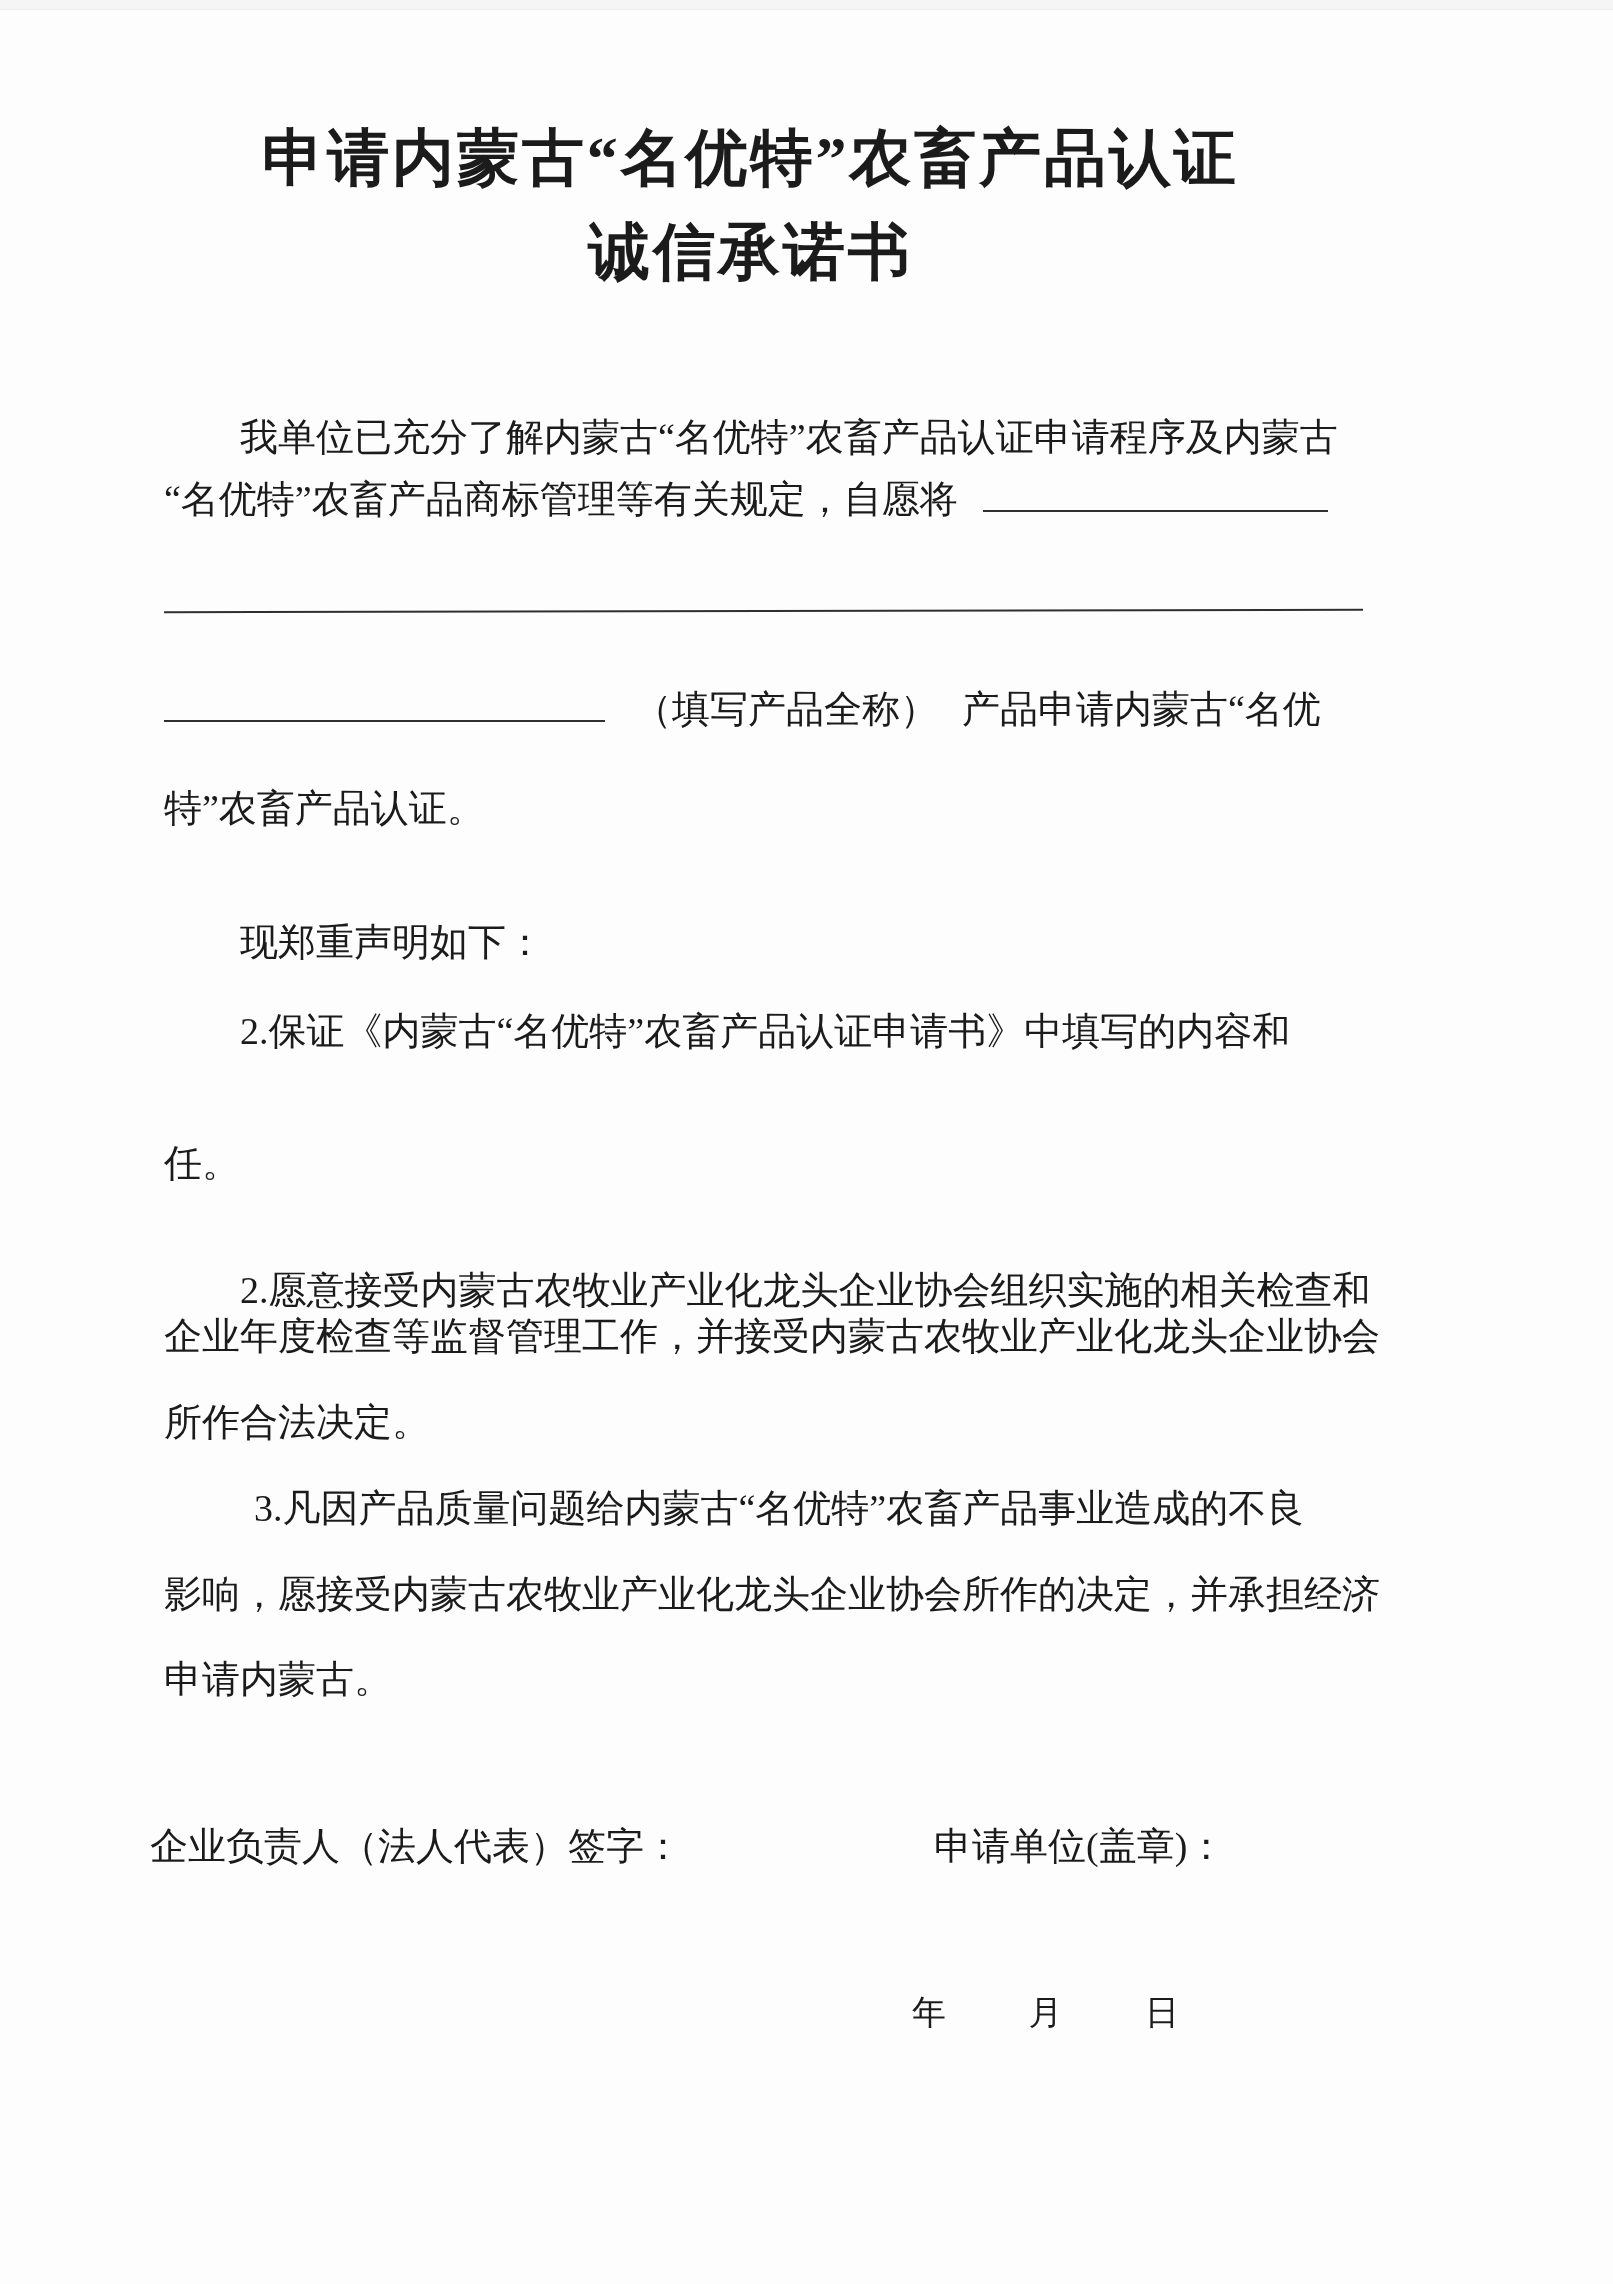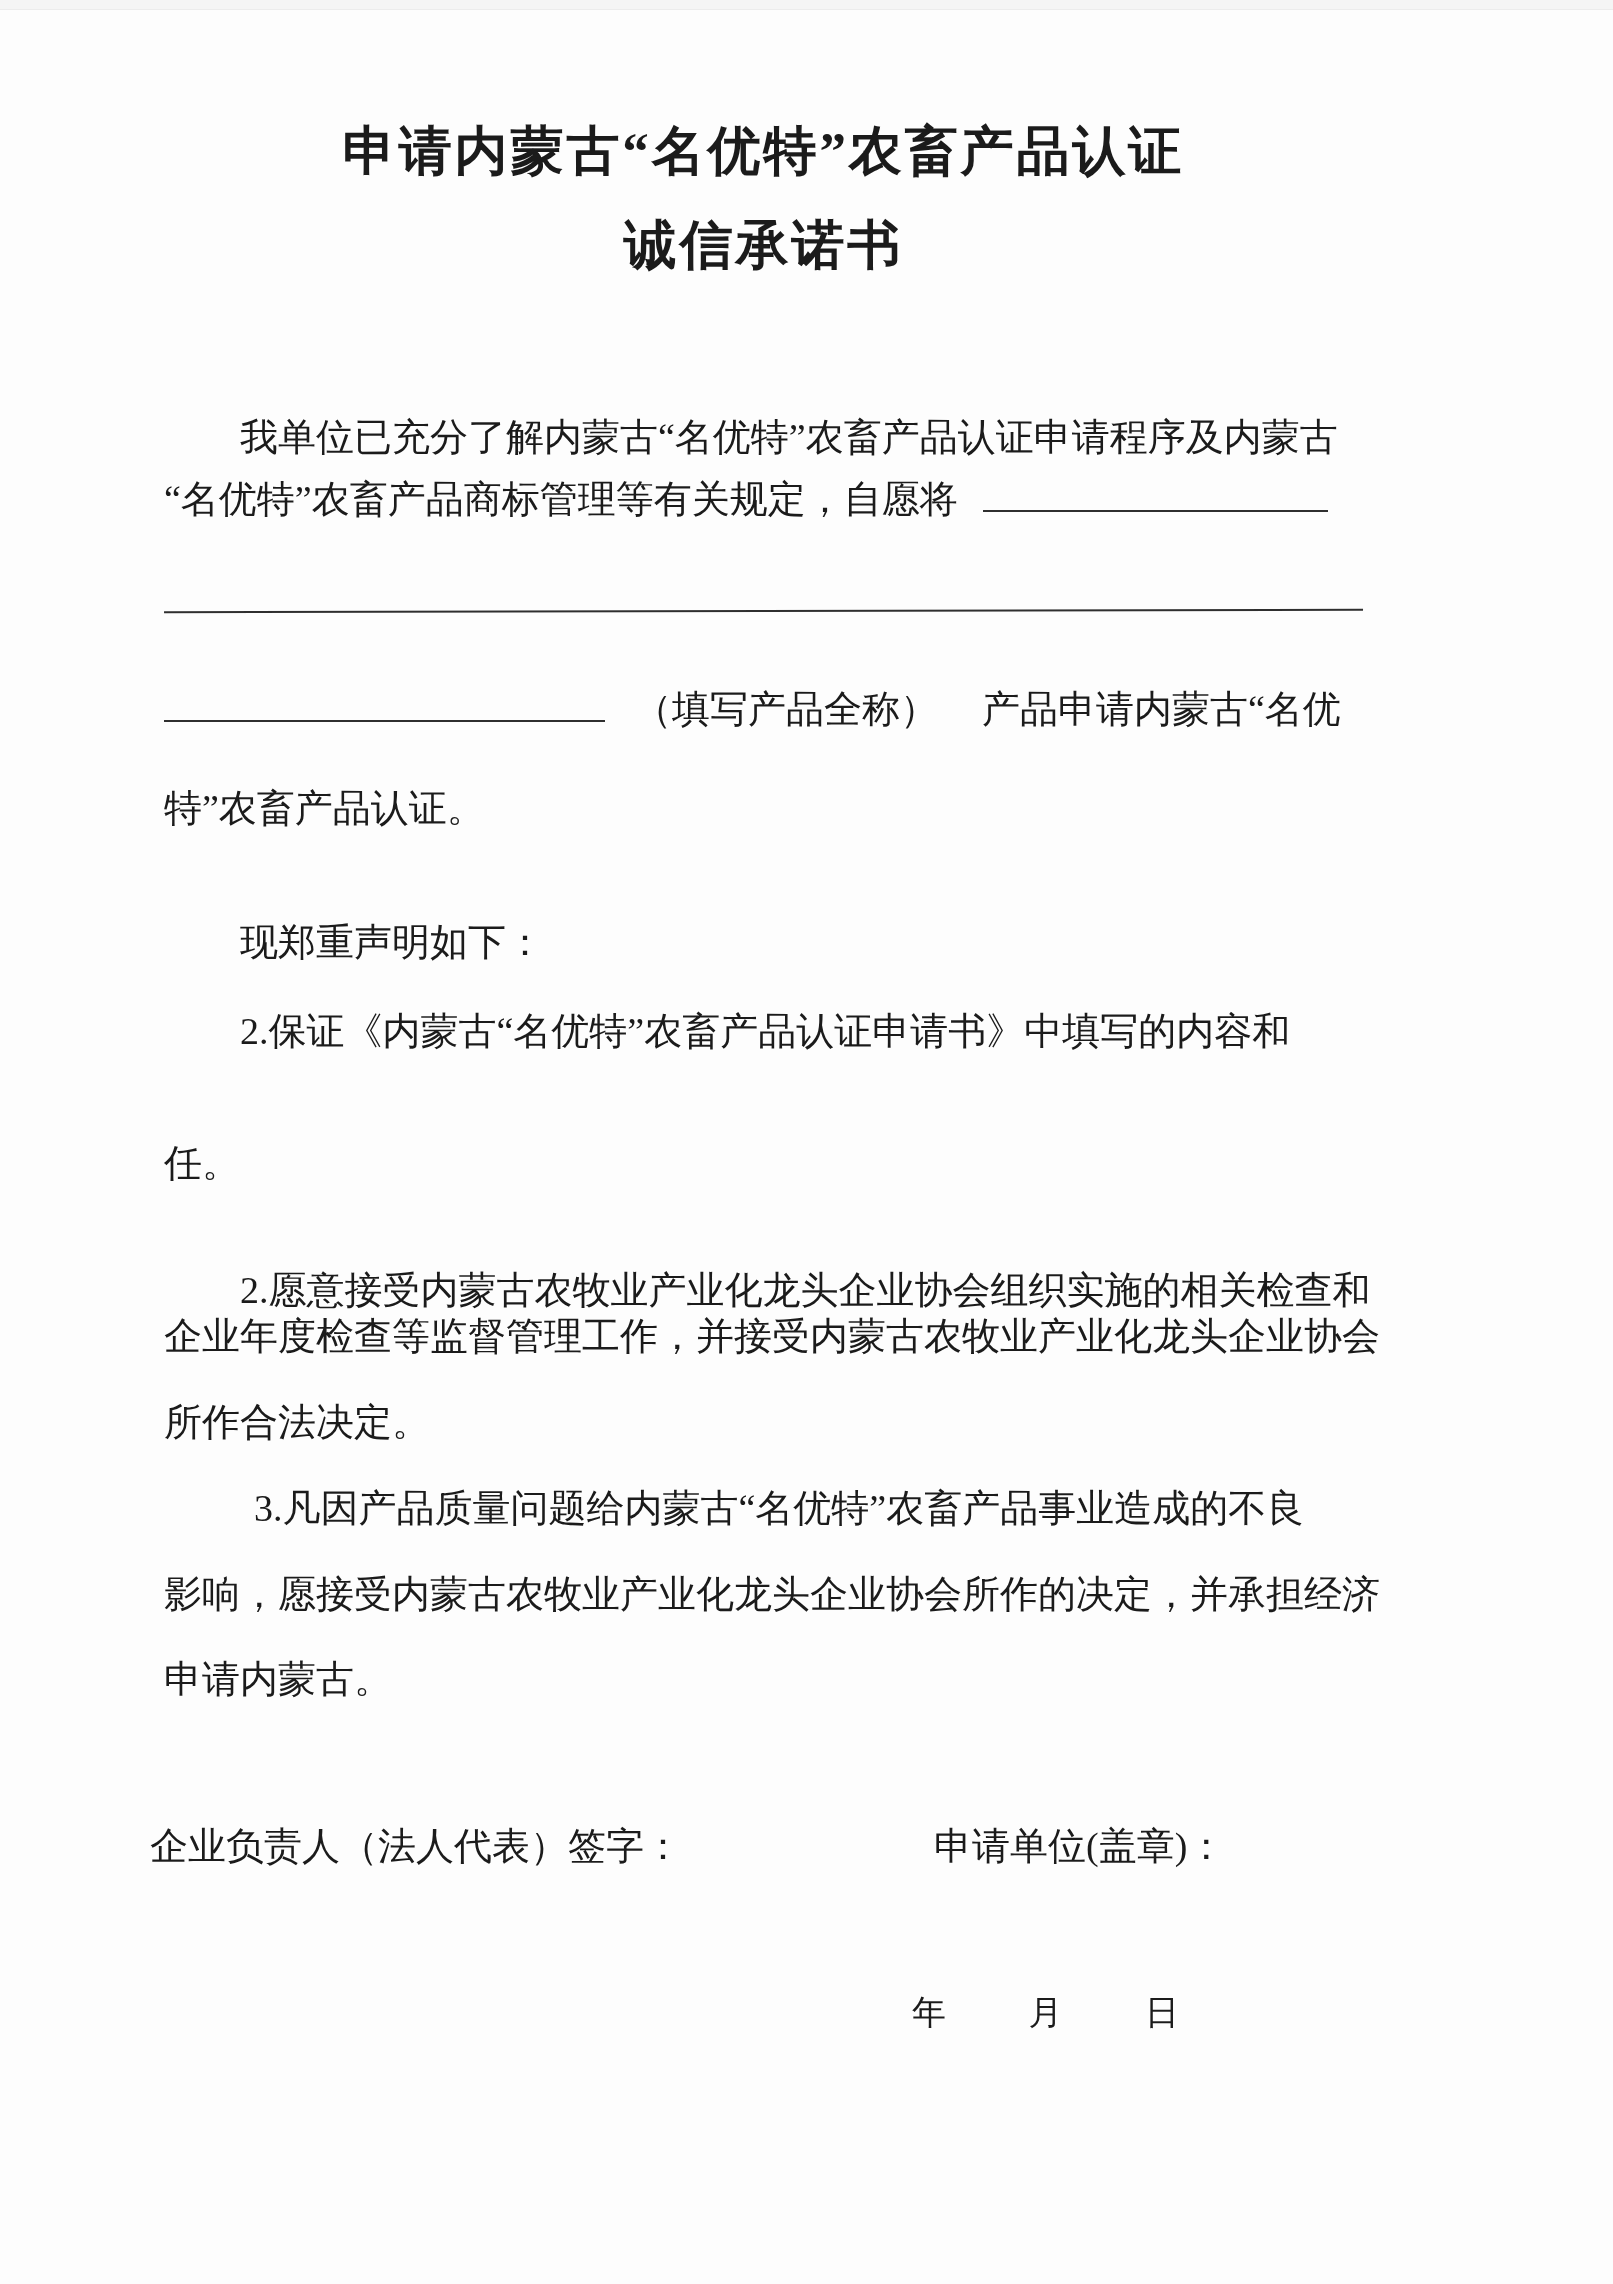--- a/index.html
+++ b/index.html
@@ -10,23 +10,23 @@
     background:#fdfdfd;
     font-family:"Liberation Serif","DejaVu Serif",serif;
     color:#1b1b1b;
     overflow:hidden;
   }
   .scan-edge{
     position:absolute;top:0;left:0;width:1613px;height:8.8px;
     background:#f5f5f5;border-bottom:1px solid #ececec;
   }
   .title{
-    position:absolute;left:164px;width:1199px;
+    position:absolute;left:151px;width:1199px;
     margin:0;text-align:center;
-    font-size:53px;font-weight:700;
+    font-size:62px;font-weight:700;
     letter-spacing:2.9px;
     white-space:nowrap;
   }
   .t1{top:116px;}
   .t2{top:210px;}
   .ln{
     position:absolute;left:164px;width:1204px;
     font-size:38px;line-height:47px;
     white-space:nowrap;
   }
@@ -39,21 +39,21 @@
     vertical-align:baseline;
   }
   .blank-after{width:345px;margin-left:25.5px;}
   .blank-lead{width:441px;margin-right:29px;}
   .blankline-full{
     position:absolute;left:164px;top:578px;
     width:1199px;height:32px;
     border-bottom:2.9px solid #2f2f2f;
     transform:rotate(-0.12deg);
   }
-  .hint-gap{margin-left:44px;}
+  .hint-gap{margin-left:24px;}
   .sig{position:absolute;font-size:38px;line-height:47px;white-space:nowrap;}
   .sig-left{left:150px;top:1823px;}
   .sig-right{left:934px;top:1823px;}
   .date-row{position:absolute;left:912px;top:1990px;font-size:34px;white-space:nowrap;}
   .date-row .d{margin-right:74px;}
   .date-row .d:last-child{margin-right:0;}
 </style>
 </head>
 <body>
 

